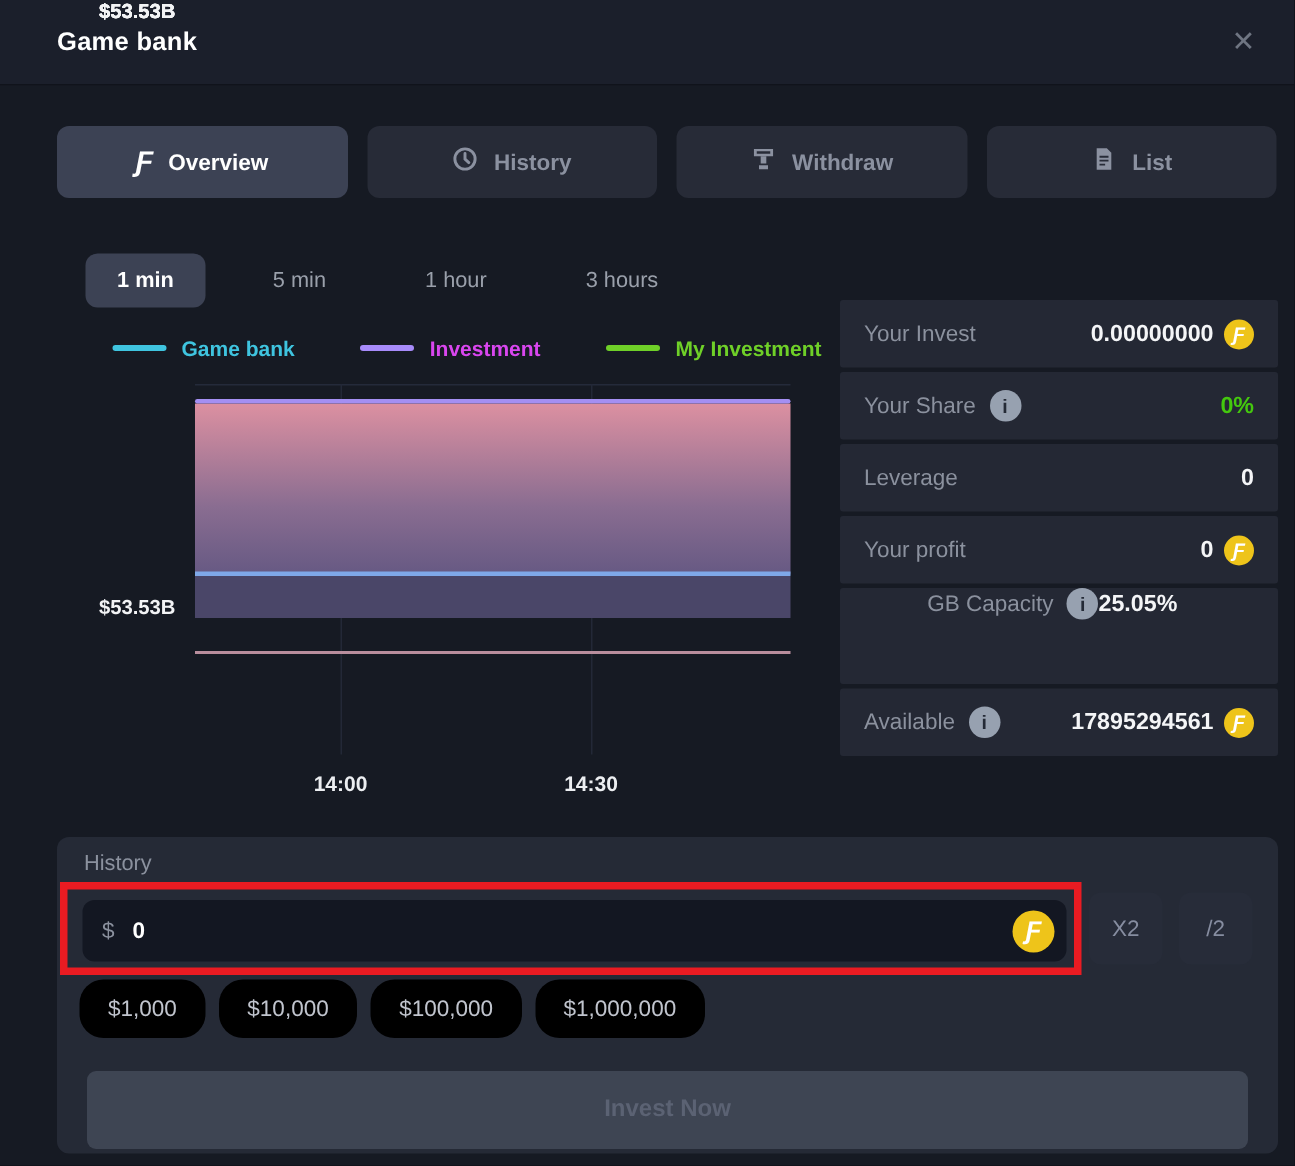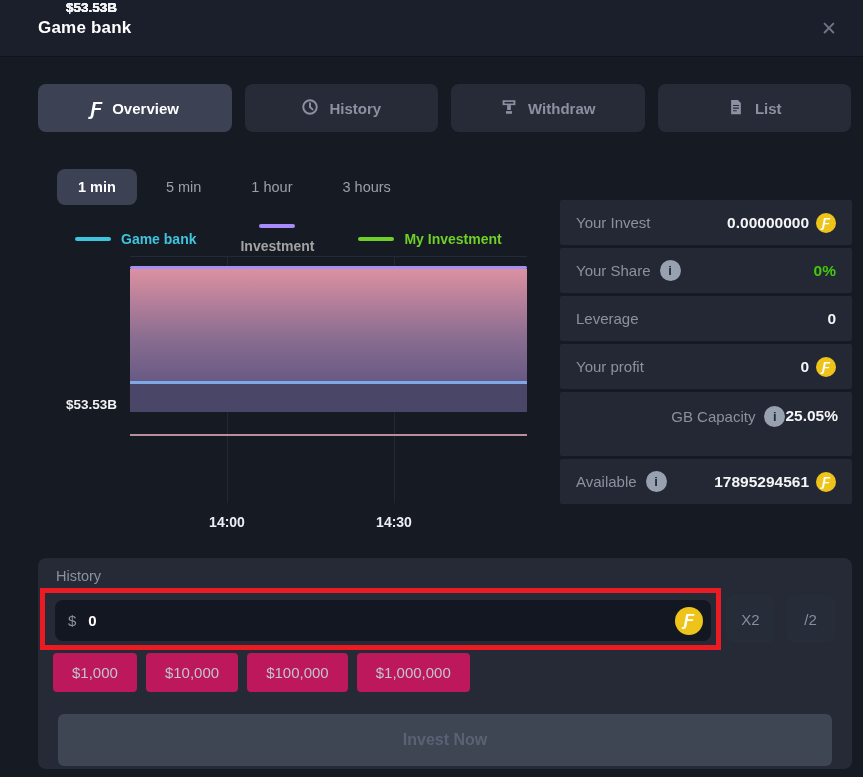--- a/index.html
+++ b/index.html
@@ -16,30 +16,30 @@
   
   .tabs{position:absolute;top:84px;left:38px;width:813px;display:flex;gap:13px;}
   .tab{flex:1;height:48px;background:#272b37;border-radius:8px;display:flex;
        align-items:center;justify-content:center;gap:10px;color:#8b91a0;
        font-size:15px;font-weight:600;cursor:pointer;}
   .tab.active{background:#3c4254;color:#fff;}
   .tab svg{width:18px;height:18px;}
   .coin-logo-glyph{font-style:italic;font-weight:bold;font-size:19px;line-height:1;}
 
   
-  .tfs{position:absolute;top:169px;left:57px;display:flex;align-items:center;gap:8px;}
+  .tfs{position:absolute;top:169px;left:57px;display:flex;align-items:center;gap:24px;}
   .tf{padding:10px 21px;color:#9aa0ab;font-size:14.5px;cursor:pointer;border-radius:8px;}
   .tf.active{background:#3c4254;color:#fff;font-weight:bold;}
 
   
   .legend{position:absolute;top:224px;left:75px;display:flex;gap:44px;align-items:center;}
   .legend-item{display:flex;align-items:center;gap:10px;font-size:14px;font-weight:600;}
   .sw{width:36px;height:4px;border-radius:2px;}
   .sw-cyan{background:#3fc4df;}  .lg-cyan{color:#3fc4df;}
-  .sw-purple{background:#a78bfa;}.lg-purple{color:#a3a3a3;flex-direction:column;}
+  .sw-purple{background:#a78bfa;}.lg-purple{color:#d946ef;}
   .sw-green{background:#6fd028;} .lg-green{color:#6fd028;}
 
   
   .ytick{position:absolute;left:40px;width:77px;text-align:right;font-size:13.5px;
          font-weight:bold;color:#f2f3f5;}
   .ytick:nth-of-type(1){top:251px}.ytick:nth-of-type(2){top:288px}
   .ytick:nth-of-type(3){top:324px}.ytick:nth-of-type(4){top:360px}
   .ytick:nth-of-type(5){top:397px}
   .plot{position:absolute;left:130px;top:256px;width:397px;height:247px;}
   .grid-top{position:absolute;top:0;left:0;right:0;height:1px;background:#242a3a;}
@@ -61,21 +61,21 @@
 
   
   .stats{position:absolute;left:560px;top:200px;width:292px;display:flex;
          flex-direction:column;gap:3px;}
   .stat-row{background:#242834;border-radius:2px;display:flex;align-items:center;
             padding:0 16px;height:45px;color:#8b919e;font-size:15px;box-sizing:border-box;}
   .stat-label{display:flex;align-items:center;gap:9px;}
   .stat-value{margin-left:auto;display:flex;align-items:center;gap:7px;color:#f4f5f7;
               font-weight:bold;font-size:15.5px;}
   .val-green{color:#44c80e;}
-  .stat-row.capacity{height:64px;flex-direction:column;align-items:flex-end;
+  .stat-row.capacity{height:64px;flex-direction:row;align-items:flex-start;
                      justify-content:center;gap:9px;padding:0 14px;}
   .cap-top{display:flex;align-items:center;}
   .progress-track{height:7px;background:#d9dbdf;border-radius:4px;overflow:hidden;}
   .progress-fill{height:100%;background:#4db31a;border-radius:4px;width:0;}
   .info{width:21px;height:21px;border-radius:50%;background:#97a1b0;color:#242a36;
         font-size:13px;font-weight:bold;display:inline-flex;align-items:center;
         justify-content:center;flex:none;}
   .coin{width:20px;height:20px;border-radius:50%;background:#eec41a;color:#fff;
         display:inline-flex;align-items:center;justify-content:center;font-weight:bold;
         font-style:italic;font-size:13px;flex:none;}
@@ -91,21 +91,21 @@
               gap:10px;padding:0 8px 0 13px;box-sizing:border-box;}
   .prefix{color:#8b919e;font-size:15px;}
   .amount-input{flex:1;background:transparent;border:none;outline:none;color:#fff;
                 font-size:15px;font-weight:600;font-family:inherit;min-width:0;}
   .coin.big{width:28px;height:28px;font-size:17px;}
   .sq-btn{position:absolute;top:37px;width:49px;height:48px;background:#272c39;
           border:none;border-radius:8px;color:#868da0;font-size:15px;cursor:pointer;
           display:flex;align-items:center;justify-content:center;font-family:inherit;}
   .btn-x2{left:688px;} .btn-div2{left:748px;}
   .quick-row{position:absolute;left:15px;top:95px;display:flex;gap:9px;}
-  .quick{background:#be185d;border:none;border-radius:4px;color:#c0c4cd;font-size:15px;
+  .quick{background:#000000;border:none;border-radius:16px;color:#c0c4cd;font-size:15px;
          padding:0 19px;height:39px;display:flex;align-items:center;cursor:pointer;
          font-family:inherit;}
   .invest-now{position:absolute;left:20px;top:156px;width:774px;height:52px;
               background:#3e4553;border:none;border-radius:6px;color:#5b6273;
               font-weight:bold;font-size:16px;cursor:pointer;font-family:inherit;}
 </style>
 </head>
 <body>
 
 <div class="app">

